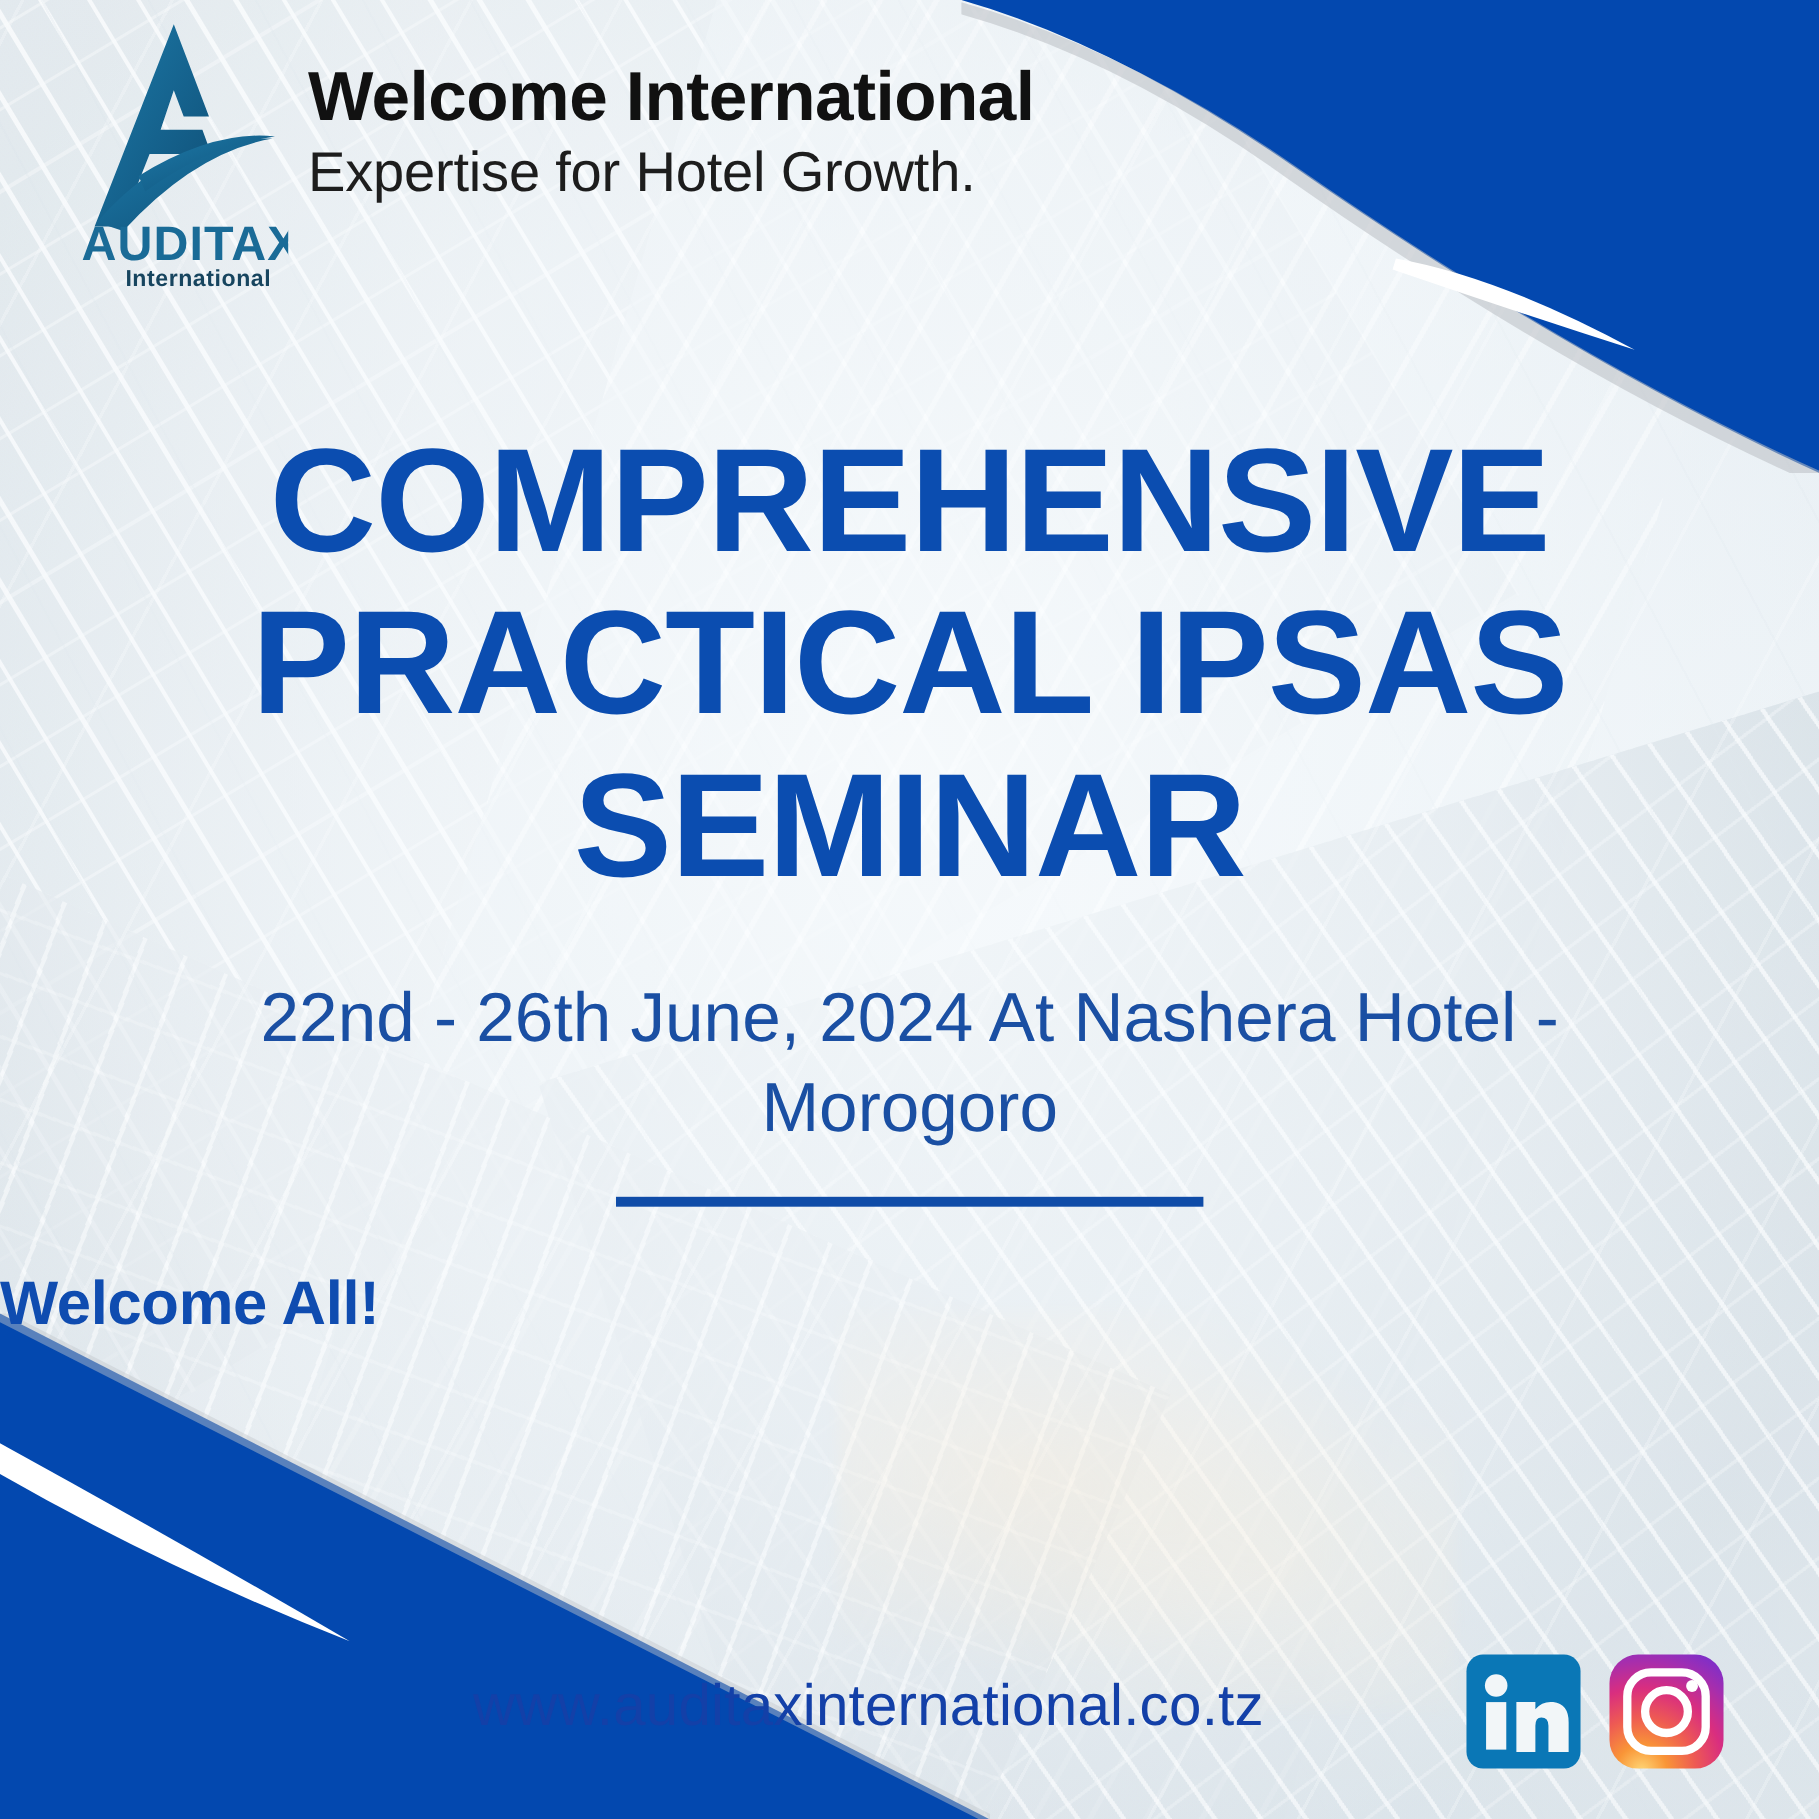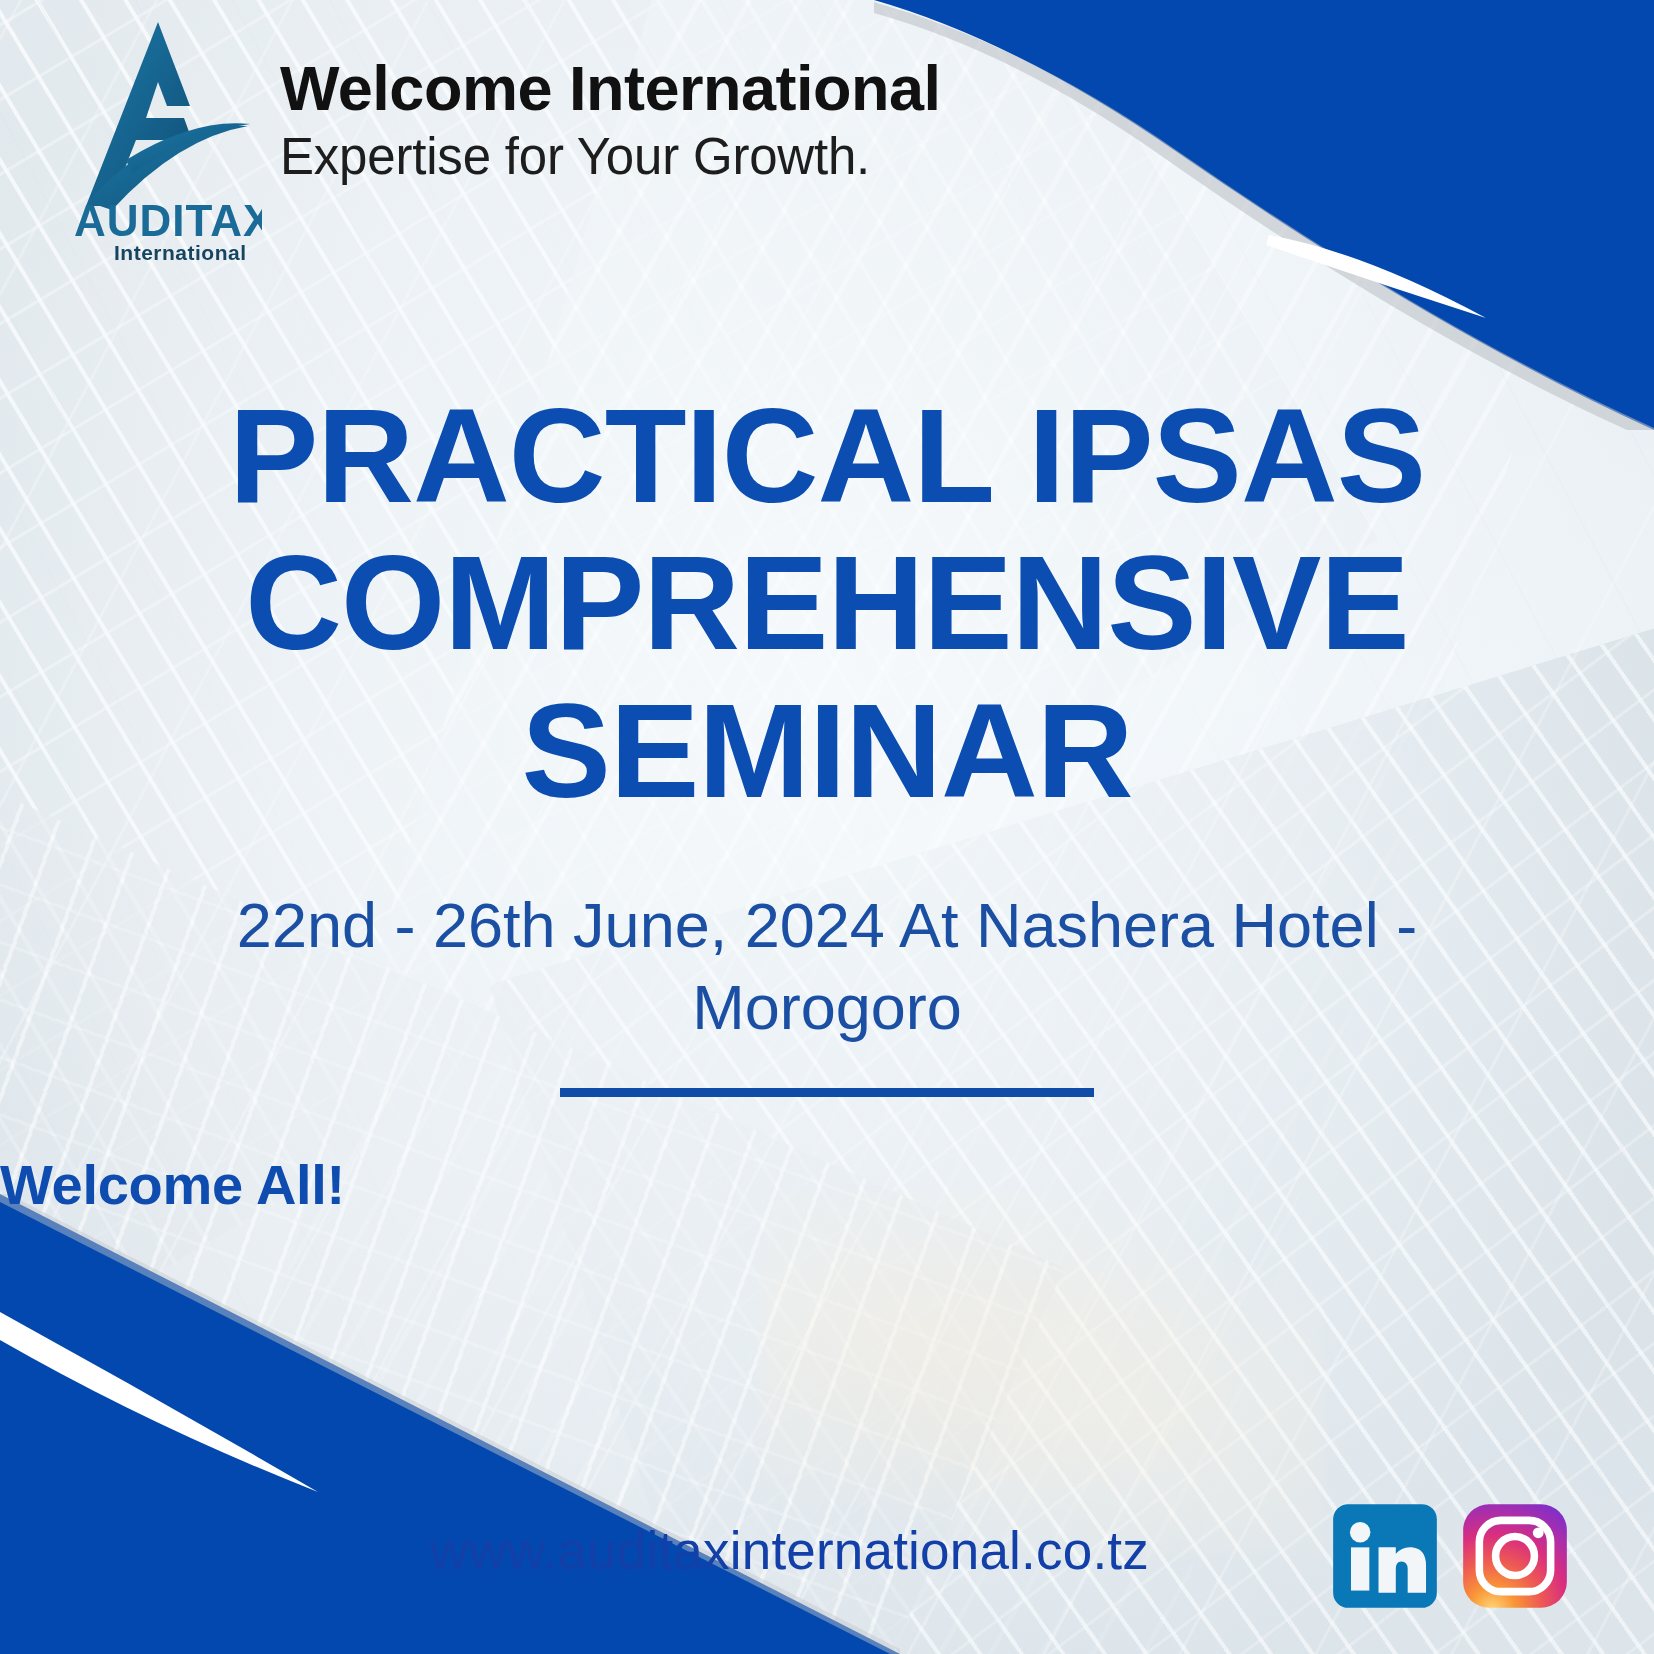--- a/index.html
+++ b/index.html
@@ -271,27 +271,27 @@
         <path d="M22,188 Q92,108 182,112 Q112,124 46,196 Z" fill="url(#logoGrad)"></path>
         <path d="M60,146 Q128,104 184,110 Q124,118 66,160 Z" fill="url(#logoGrad)"></path>
 
         <text x="8" y="222" font-family="'Liberation Sans', sans-serif" font-size="44" font-weight="700" fill="#1a6b97" letter-spacing="1">AUDITAX</text>
         <text x="48" y="246" font-family="'Liberation Sans', sans-serif" font-size="21" font-weight="600" fill="#17455f" letter-spacing="0.5">International</text>
       </svg>
     </div>
 
     <div class="brand-text">
       <div class="brand-name">Welcome International</div>
-      <div class="brand-tagline">Expertise for Your Growth.</div>
+      <div class="brand-tagline">Expertise for Hotel Growth.</div>
     </div>
   </div>
 
   <div class="title-block">
+    <div class="title-line">COMPREHENSIVE</div>
     <div class="title-line">PRACTICAL IPSAS</div>
-    <div class="title-line">COMPREHENSIVE</div>
     <div class="title-line">SEMINAR</div>
   </div>
 
   <div class="venue">22nd - 26th June, 2024 At Nashera Hotel - Morogoro</div>
 
   <div class="divider-wrap">
     <div class="divider"></div>
   </div>
 
   <div class="welcome">Welcome All!</div>

